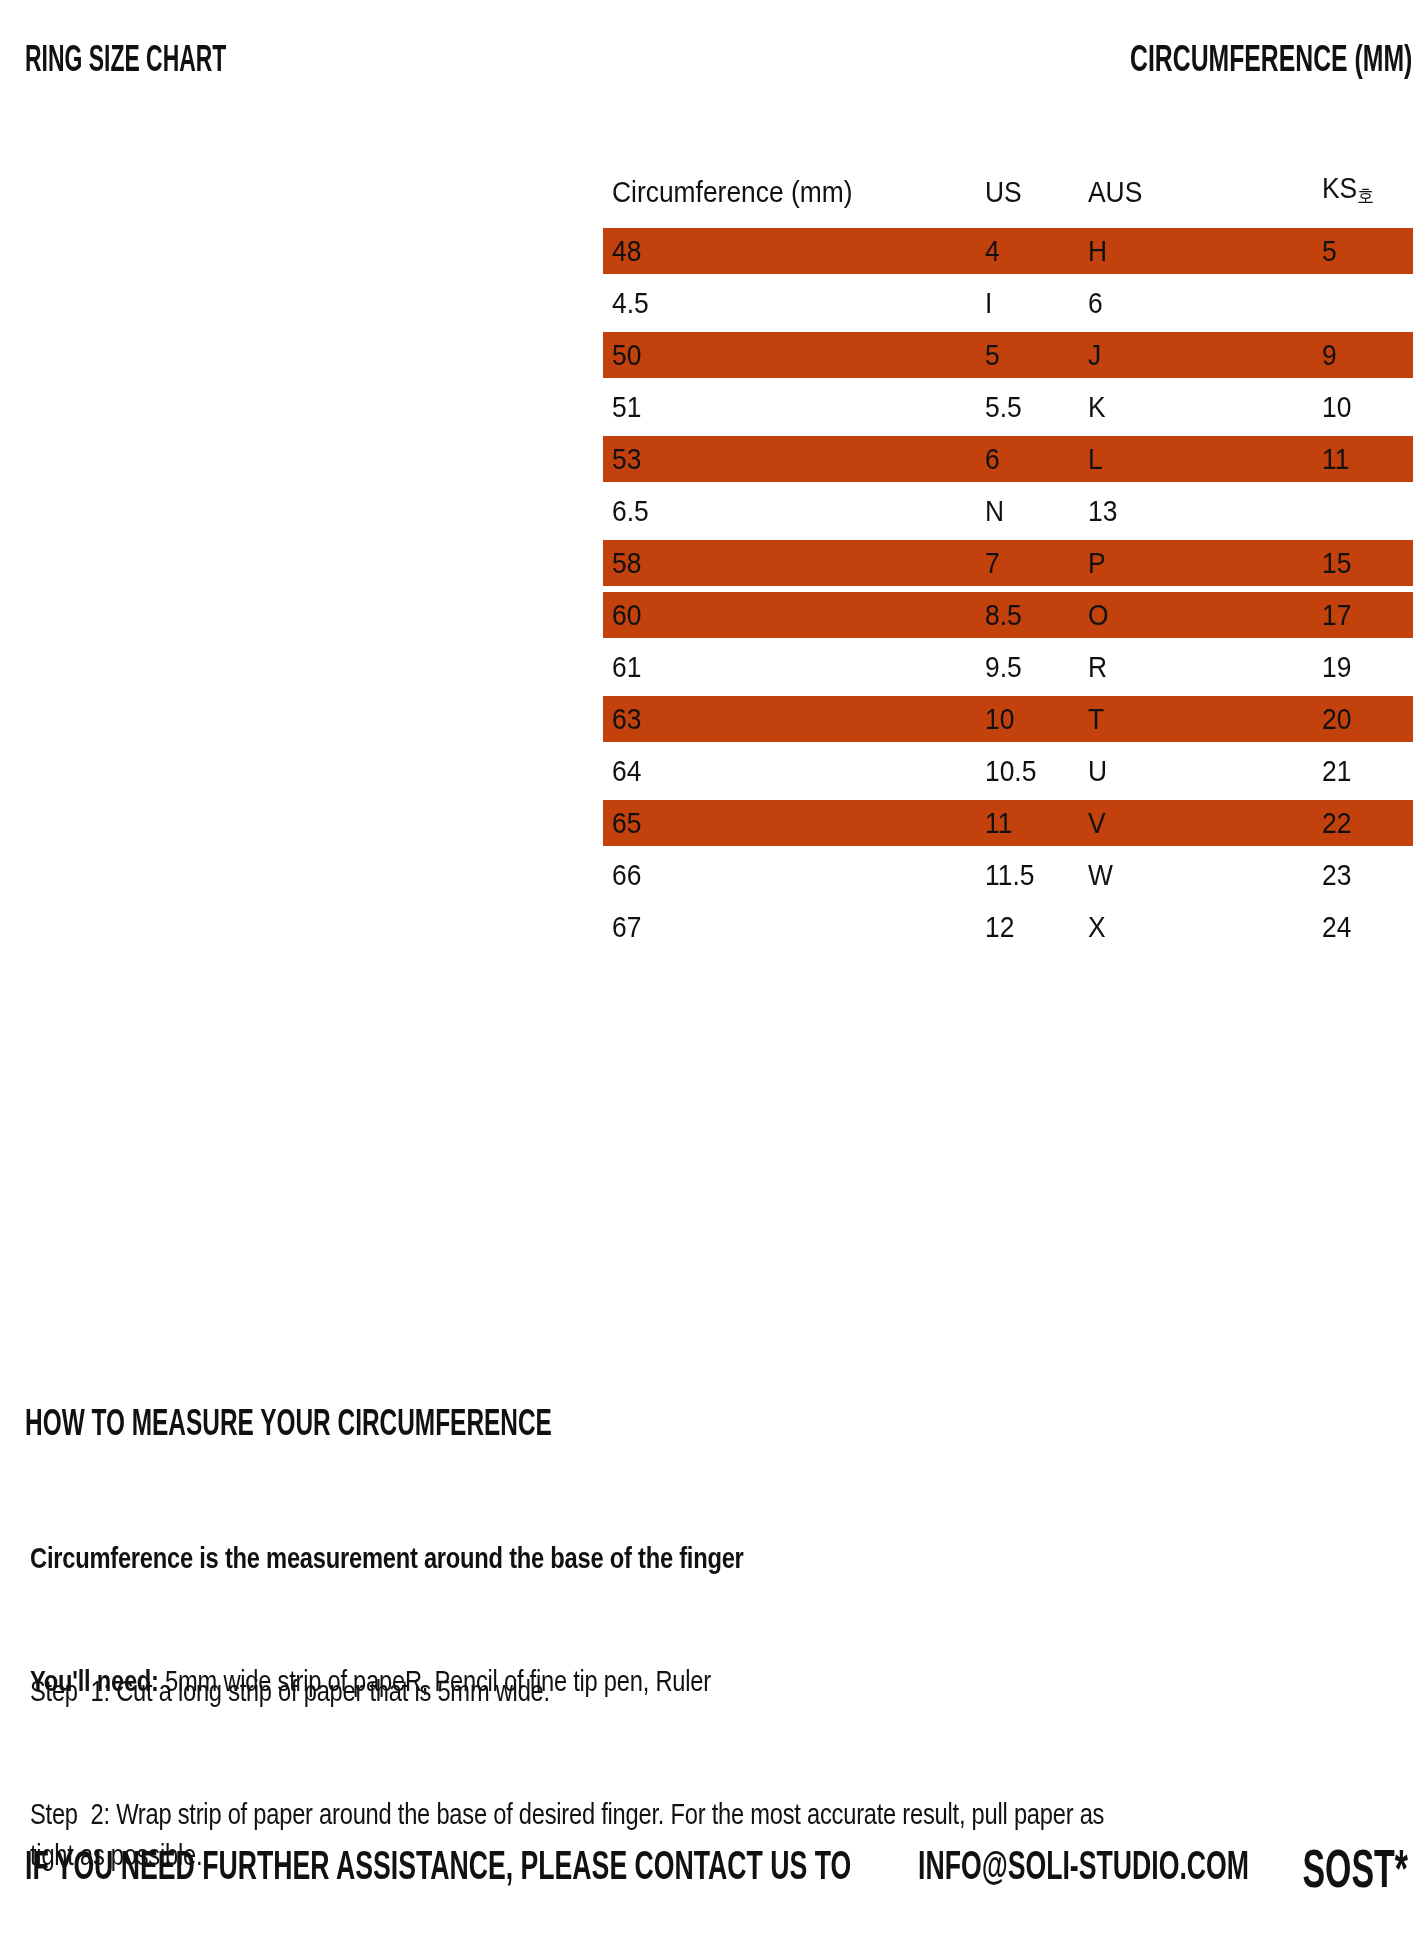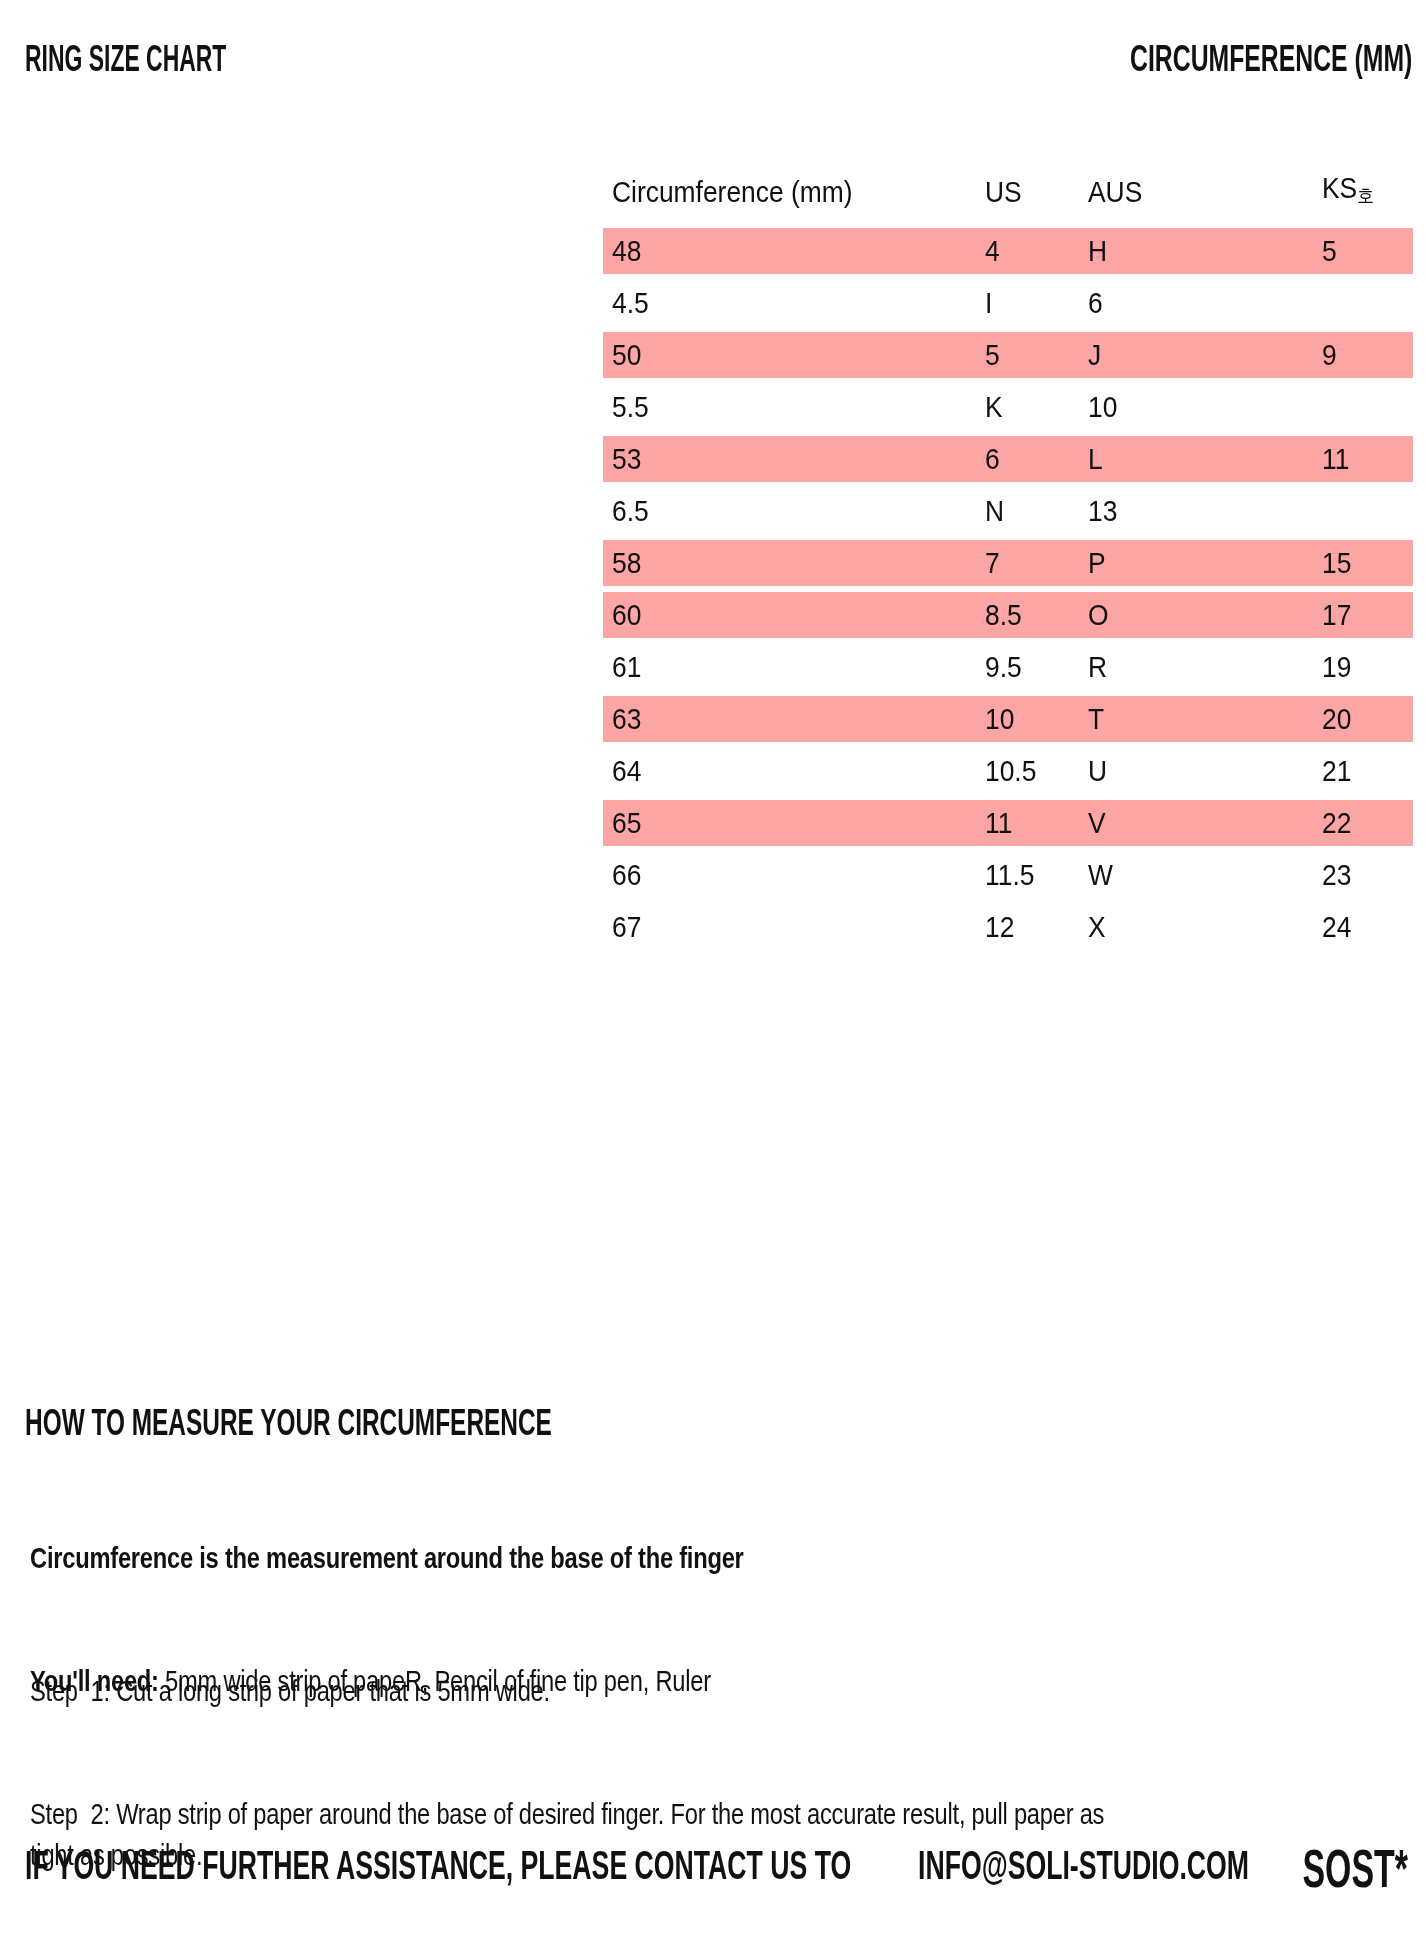--- a/index.html
+++ b/index.html
@@ -35,21 +35,21 @@
     height: 52px;
     padding-left: 9px;
     box-sizing: border-box;
   }
   .t-row.head {
     height: 65px;
     align-items: end;
     padding-bottom: 16px;
   }
   .t-row.shaded {
-    background: #fca5a5;
+    background: #c2410c;
     border-top: 3px solid #ffffff;
     border-bottom: 3px solid #ffffff;
     background-clip: padding-box;
   }
   .cellspan { display: inline-block; transform: scaleX(0.88); transform-origin: left center; white-space: nowrap; }
   .ks-sub { font-size: 19px; vertical-align: -4px; }
 
   
   .howto-heading  { position: absolute; left: 25px; top: 1402px; font-size: 37px; transform: scaleX(0.66); }
   .body-block {
@@ -102,20 +102,21 @@
       <div><span class="cellspan">I</span></div>
       <div><span class="cellspan">6</span></div>
     </div>
         <div class="t-row shaded">
       <div><span class="cellspan">50</span></div>
       <div><span class="cellspan">5</span></div>
       <div><span class="cellspan">J</span></div>
       <div><span class="cellspan">9</span></div>
     </div>
         <div class="t-row">
+      <div><span class="cellspan">51</span></div>
       <div><span class="cellspan">5.5</span></div>
       <div><span class="cellspan">K</span></div>
       <div><span class="cellspan">10</span></div>
     </div>
         <div class="t-row shaded">
       <div><span class="cellspan">53</span></div>
       <div><span class="cellspan">6</span></div>
       <div><span class="cellspan">L</span></div>
       <div><span class="cellspan">11</span></div>
     </div>

